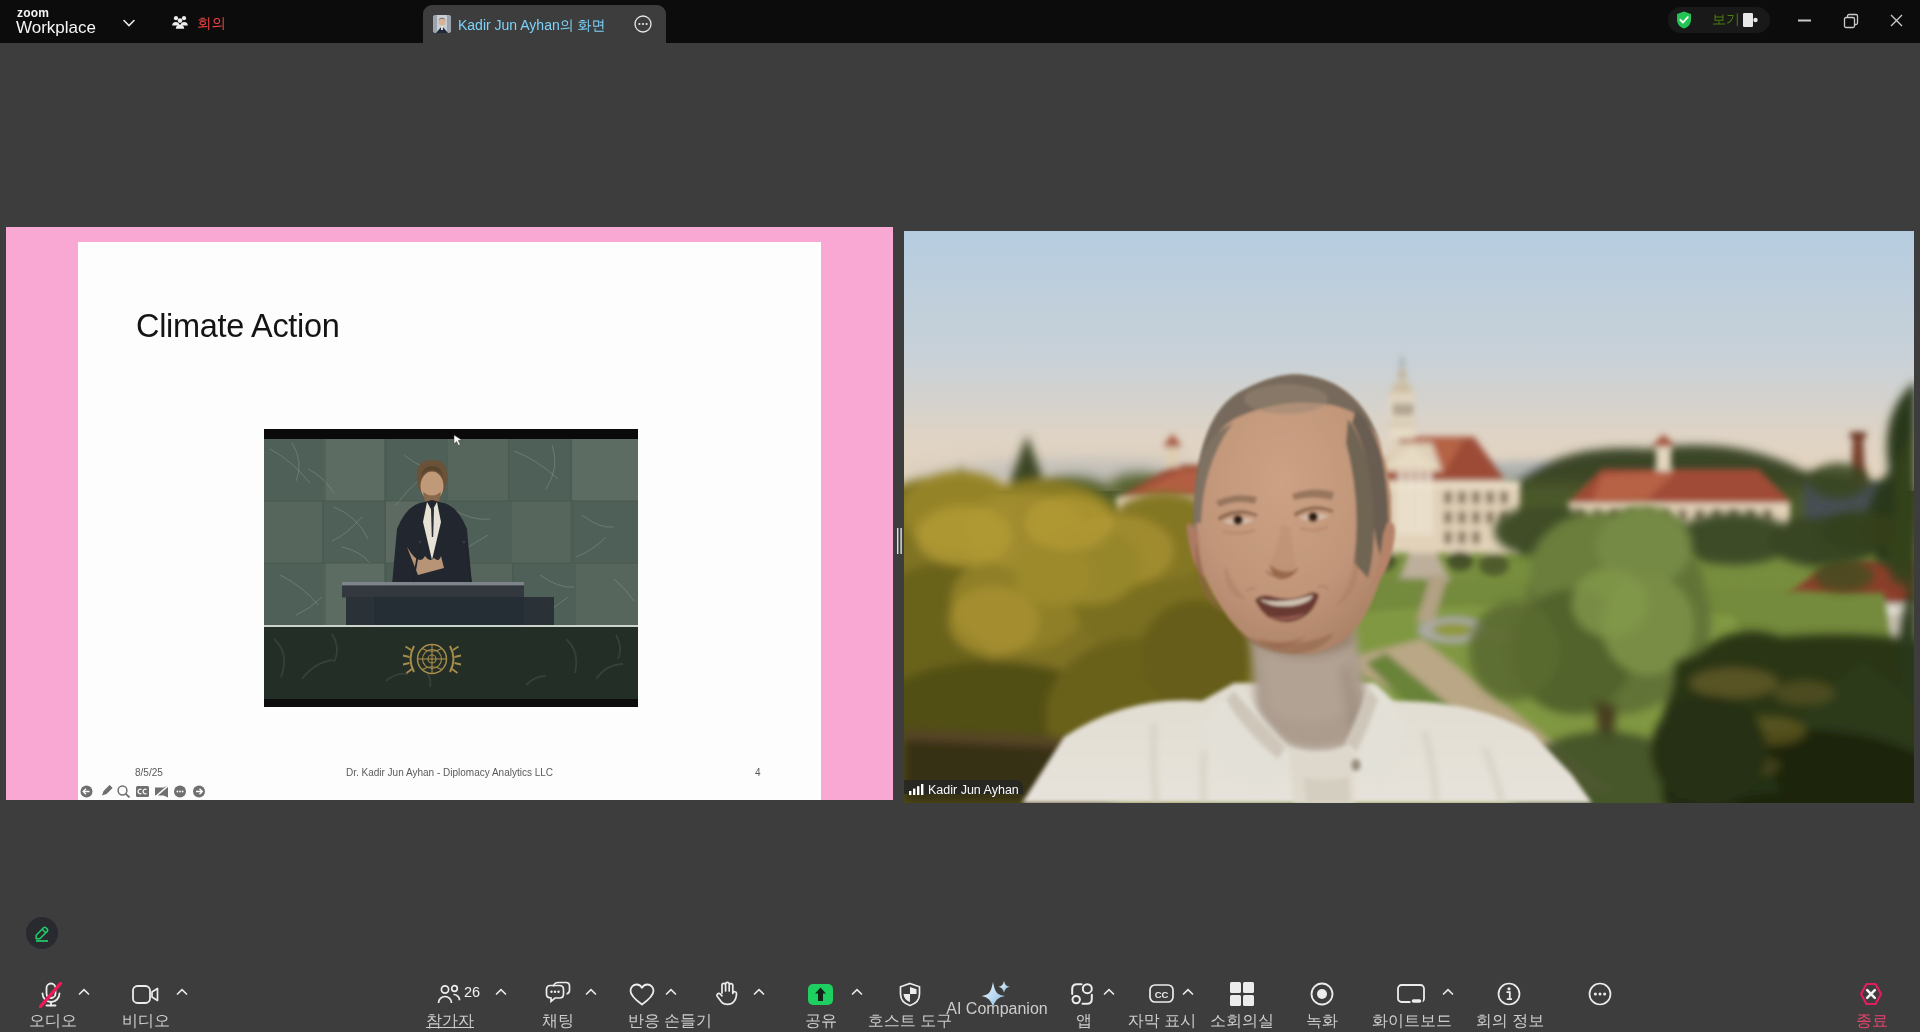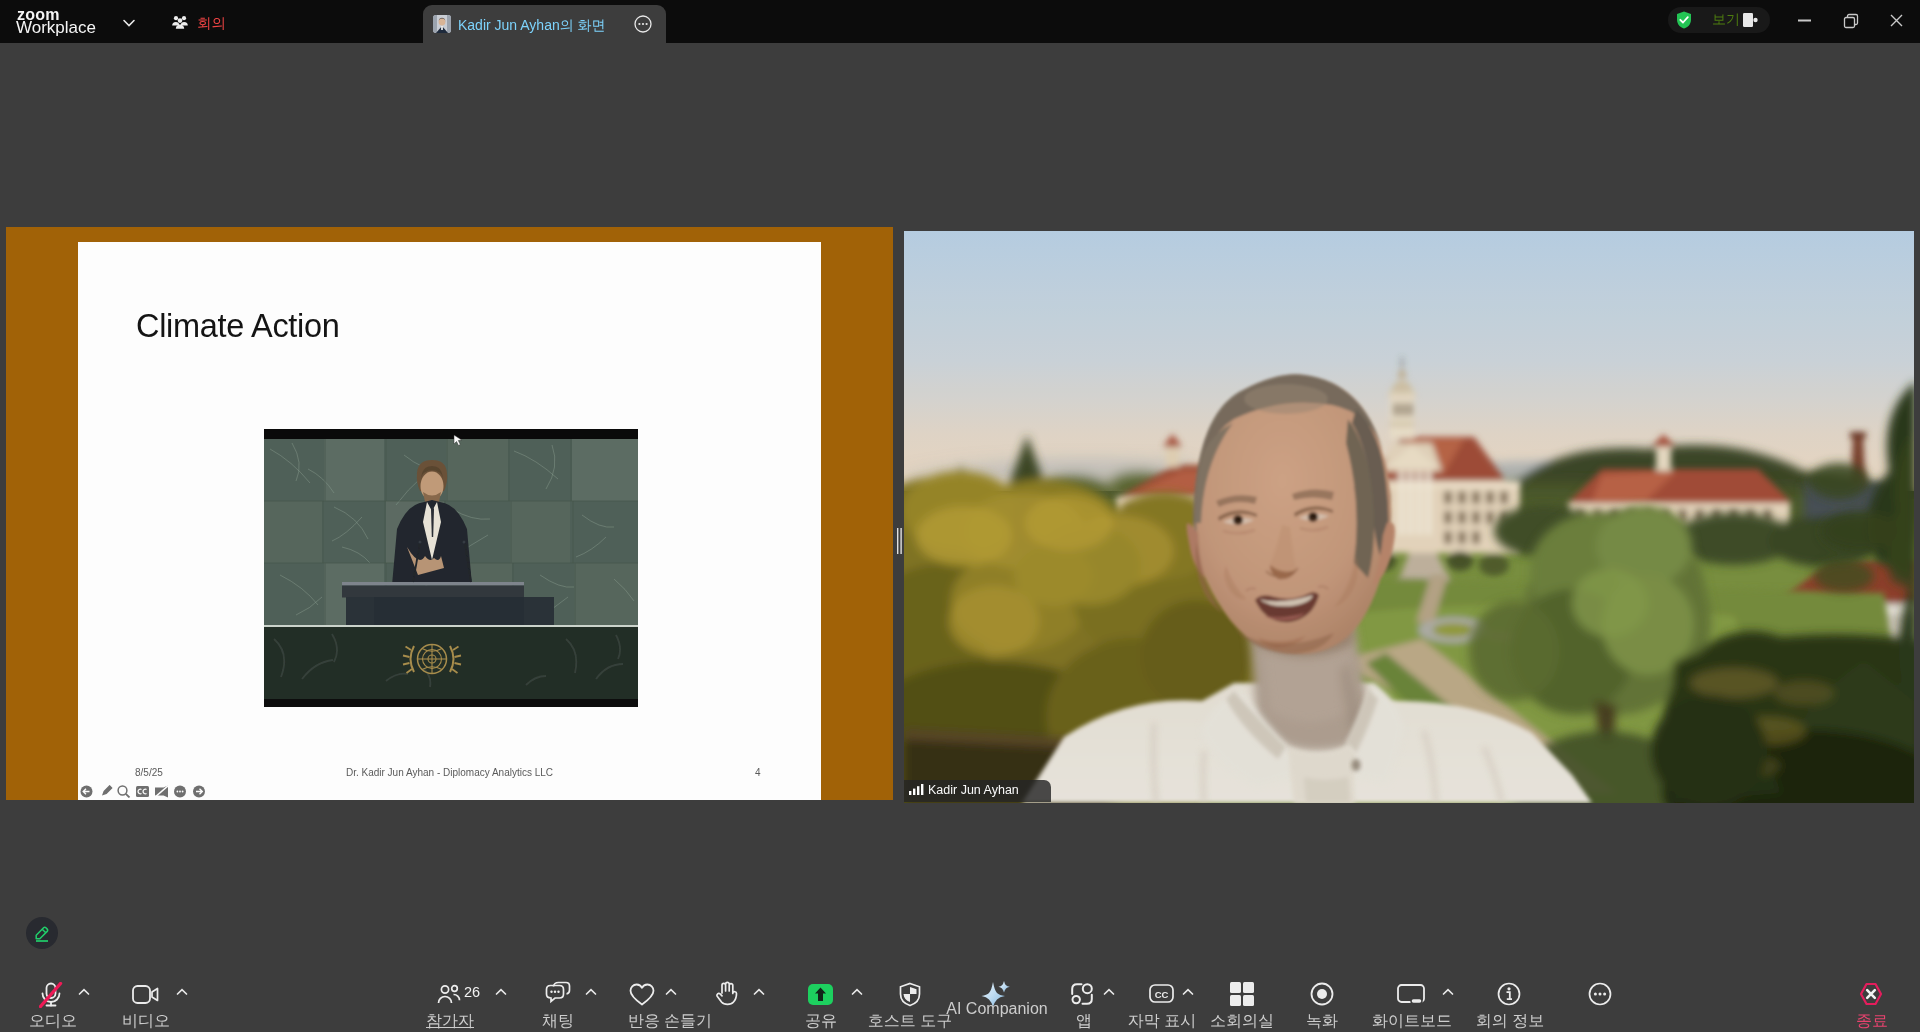--- a/index.html
+++ b/index.html
@@ -1,27 +1,27 @@
 <!DOCTYPE html>
 <html><head>
 <meta charset="utf-8">
 <style>
   html,body{margin:0;padding:0;width:1920px;height:1032px;overflow:hidden;background:#3D3D3D;font-family:"Liberation Sans",sans-serif;}
   .abs{position:absolute;}
   #topbar{position:absolute;left:0;top:0;width:1920px;height:43px;background:#0C0C0C;}
   #tab{position:absolute;left:423px;top:5px;width:243px;height:38px;background:#3D3D3D;border-radius:9px 9px 0 0;}
-  #share{position:absolute;left:6px;top:227px;width:887px;height:573px;background:#a16207;}
+  #share{position:absolute;left:6px;top:227px;width:887px;height:573px;background:#f9a8d4;}
   #slide{position:absolute;left:72px;top:15px;width:743px;height:558px;background:#FDFDFD;}
   #toolbar{position:absolute;left:0;top:972px;width:1920px;height:60px;}
   .ti{position:absolute;color:#CDCDCD;font-size:16px;transform:translateX(-50%);white-space:nowrap;}
 </style>
 </head>
 <body>
 <div id="topbar">
-  <div class="abs" style="left:17px;top:6px;color:#F5F5F5;font-size:16px;font-weight:bold;letter-spacing:0.2px;">zoom</div>
+  <div class="abs" style="left:17px;top:6px;color:#F5F5F5;font-size:12px;font-weight:bold;letter-spacing:0.2px;">zoom</div>
   <div class="abs" style="left:16px;top:18px;color:#F5F5F5;font-size:17px;font-weight:500;">Workplace</div>
   <svg class="abs" style="left:122px;top:17px;" width="14" height="12" viewBox="0 0 14 12">
       <path d="M2 3.5 L7 8.5 L12 3.5" fill="none" stroke="#E8E8E8" stroke-width="1.6" stroke-linecap="round"></path>
     </svg>
   <svg class="abs" style="left:171px;top:14px;" width="18" height="18" viewBox="0 0 18 18" fill="#EDEDED">
     <circle cx="5" cy="4.2" r="2.1"></circle>
       <circle cx="13" cy="4.2" r="2.1"></circle>
       <circle cx="9" cy="6.6" r="2.3"></circle>
     <path d="M1.2 11.5a3.6 3.6 0 0 1 7.2 0z"></path>
       <path d="M9.6 11.5a3.6 3.6 0 0 1 7.2 0z"></path>
@@ -487,21 +487,21 @@
     <path d="M322 334 Q328 354 342 368 Q332 370 324 356 Q318 344 322 334 Z" fill="#AE7A5E" opacity="0.35"></path>
     <path d="M452 324 Q448 354 430 376 Q444 372 452 352 Q456 338 452 324 Z" fill="#AE7A5E" opacity="0.35"></path>
     <path d="M354 407 Q377 415 402 405 Q390 417 373 417 Q361 415 354 407 Z" fill="#A9765A" opacity="0.7"></path>
     <path d="M293 310 Q296 350 318 382 Q300 370 294 345 Q290 325 293 310 Z" fill="#96684E" opacity="0.6"></path>
     <path d="M330 398 Q370 426 430 402 Q420 420 391 423 Q352 422 330 398 Z" fill="#8F6248" opacity="0.45"></path>
   </g>
 </g>
 <rect width="1010" height="572" fill="#241804" opacity="0.055"></rect>
 </svg>
 </div>
-<div class="abs" style="left:904px;top:780px;width:119px;height:22px;background:rgba(38,38,38,0.82);border-radius:0 7px 0 0;padding-left:28px;">
+<div class="abs" style="left:904px;top:780px;width:119px;height:14px;background:rgba(38,38,38,0.82);border-radius:0 7px 0 0;">
   <svg class="abs" style="left:5px;top:4px;" width="15" height="11" viewBox="0 0 15 11" fill="#FFF">
     <rect x="0" y="7" width="2.4" height="4"></rect>
       <rect x="4" y="4.6" width="2.4" height="6.4"></rect>
       <rect x="8" y="2.2" width="2.4" height="8.8"></rect>
       <rect x="12" y="0" width="2.4" height="11"></rect>
   </svg>
   <div class="abs" style="left:24px;top:3px;color:#FAFAFA;font-size:12.5px;">Kadir Jun Ayhan</div>
 </div>
 <div id="toolbar">
 

